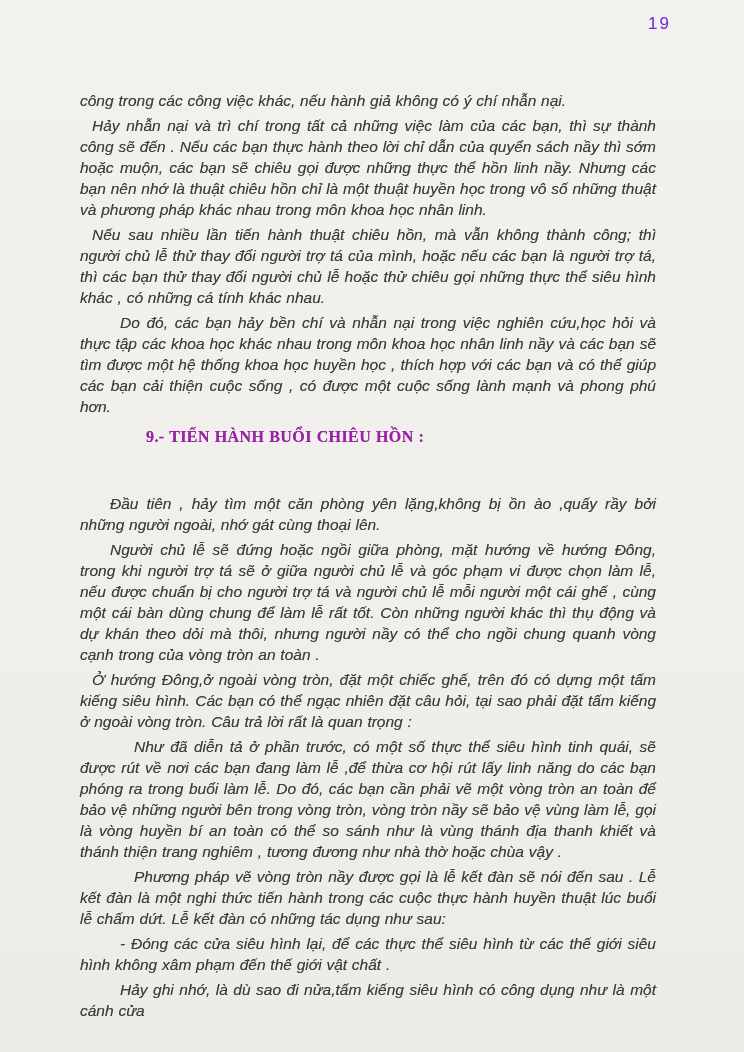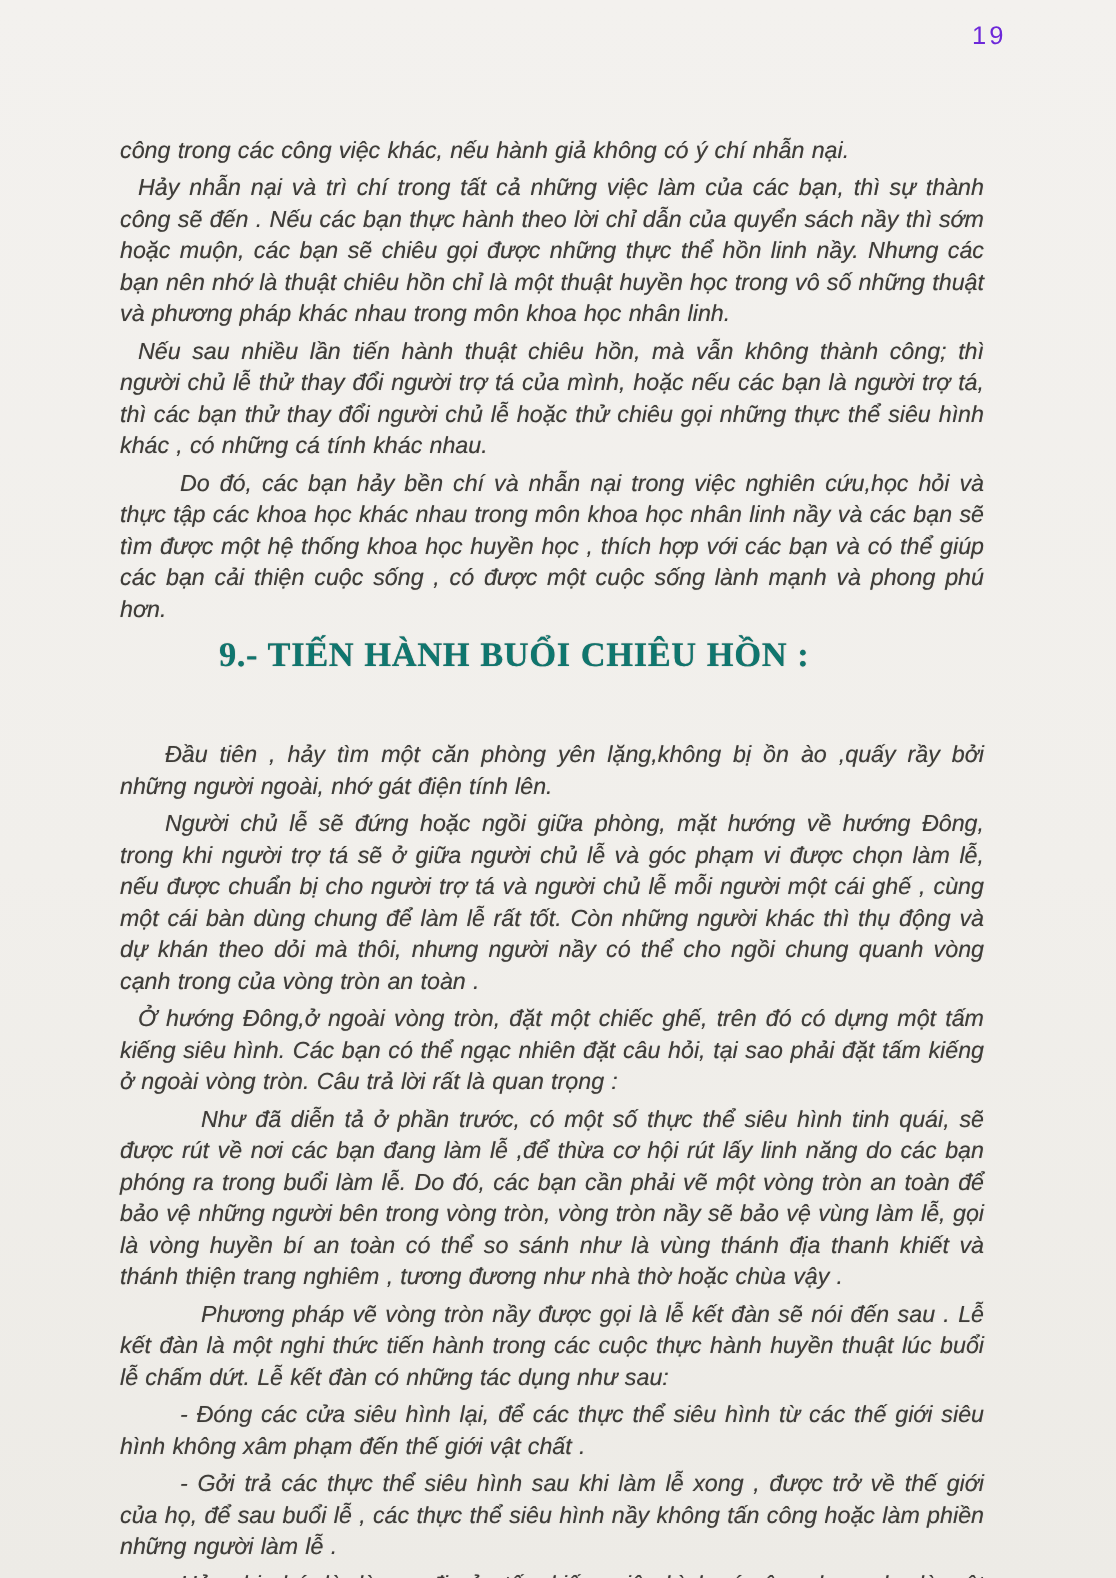--- a/index.html
+++ b/index.html
@@ -47,23 +47,23 @@
   }
   .ind-0  { text-indent: 0; }
   .ind-sm { text-indent: 12px; }
   .ind-md { text-indent: 30px; }
   .ind-lg { text-indent: 40px; }
   .ind-xl { text-indent: 54px; }
   .section-heading {
     margin: 9px 0 46px 70px;
     font-family: "Liberation Serif", "DejaVu Serif", serif;
     font-weight: 700;
-    font-size: 23px;
+    font-size: 16px;
     letter-spacing: 0.4px;
-    color: #0f766e;
+    color: #a21caf;
     text-align: left;
     text-shadow: 0 0 0.6px rgba(45,43,40,0.6);
   }
 </style>
 </head>
 <body>
 
 <div class="scan-page">
 
   <div class="page-number">19</div>
@@ -73,30 +73,29 @@
     <p class="ind-0">công trong các công việc khác, nếu hành giả không có ý chí nhẫn nại.</p>
 
     <p class="ind-sm">Hảy nhẫn nại và trì chí trong tất cả những việc làm của các bạn, thì sự thành công sẽ đến . Nếu các bạn thực hành theo lời chỉ dẫn của quyển sách nầy thì sớm hoặc muộn, các bạn sẽ chiêu gọi được những thực thể hồn linh nầy. Nhưng các bạn nên nhớ là thuật chiêu hồn chỉ là một thuật huyền học trong vô số những thuật và phương pháp khác nhau trong môn khoa học nhân linh.</p>
 
     <p class="ind-sm">Nếu sau nhiều lần tiến hành thuật chiêu hồn, mà vẫn không thành công; thì người chủ lễ thử thay đổi người trợ tá của mình, hoặc nếu các bạn là người trợ tá, thì các bạn thử thay đổi người chủ lễ hoặc thử chiêu gọi những thực thể siêu hình khác , có những cá tính khác nhau.</p>
 
     <p class="ind-lg">Do đó, các bạn hảy bền chí và nhẫn nại trong việc nghiên cứu,học hỏi và thực tập các khoa học khác nhau trong môn khoa học nhân linh nầy và các bạn sẽ tìm được một hệ thống khoa học huyền học , thích hợp với các bạn và có thể giúp các bạn cải thiện cuộc sống ,  có được một cuộc sống lành mạnh và phong phú hơn.</p>
 
     <h2 class="section-heading">9.- TIẾN HÀNH BUỔI CHIÊU HỒN :</h2>
 
-    <p class="ind-md">Đầu tiên , hảy tìm một căn phòng yên lặng,không bị ồn ào ,quấy rầy bởi những người ngoài, nhớ gát điện tính lên.</p>
+    <p class="ind-md">Đầu tiên , hảy tìm một căn phòng yên lặng,không bị ồn ào ,quấy rầy bởi những người ngoài, nhớ gát cùng thoại lên.</p>
 
     <p class="ind-md">Người chủ lễ sẽ đứng hoặc ngồi giữa phòng, mặt hướng về hướng Đông, trong khi người trợ tá sẽ ở giữa người chủ lễ và góc phạm vi được chọn làm lễ, nếu được chuẩn bị cho người trợ tá và người chủ lễ mỗi người một cái ghế , cùng một cái bàn dùng chung để làm lễ rất tốt. Còn những người khác thì thụ động và dự khán theo dỏi mà thôi, nhưng người nầy có thể cho ngồi chung quanh vòng cạnh trong của vòng tròn an toàn .</p>
 
     <p class="ind-sm">Ở hướng Đông,ở ngoài vòng tròn, đặt một chiếc ghế, trên đó có dựng một tấm kiếng siêu hình. Các bạn có thể ngạc nhiên đặt câu hỏi, tại sao phải đặt tấm kiếng ở ngoài vòng tròn. Câu trả lời rất là quan trọng :</p>
 
     <p class="ind-xl">Như đã diễn tả ở phần trước, có một số thực thể siêu hình tinh quái, sẽ được rút về nơi các bạn đang làm lễ ,để thừa cơ hội rút lấy linh năng do các bạn phóng ra trong buổi làm lễ. Do đó, các bạn cần phải vẽ một vòng tròn an toàn để bảo vệ những người bên trong vòng tròn, vòng tròn nầy sẽ bảo vệ vùng làm lễ, gọi là vòng huyền bí an toàn có thể so sánh như là vùng thánh địa thanh khiết và thánh thiện trang nghiêm , tương đương như nhà thờ hoặc chùa vậy .</p>
 
     <p class="ind-xl">Phương pháp vẽ vòng tròn nầy được  gọi là lễ kết đàn sẽ nói đến sau . Lễ kết đàn là một nghi thức tiến hành trong các cuộc thực hành huyền thuật lúc buổi lễ chấm dứt. Lễ kết đàn có những tác dụng như sau:</p>
 
     <p class="ind-lg">- Đóng các cửa siêu hình lại, để các thực thể siêu hình từ các thế giới siêu hình không xâm phạm đến thế giới vật chất .</p>
 
-    <p class="ind-lg">- Gởi trả các thực thể siêu hình sau khi làm lễ xong , được trở về thế giới của họ, để sau buổi lễ , các thực thể siêu hình nầy không tấn công hoặc làm phiền những người làm lễ .</p>
 
     <p class="ind-lg">Hảy ghi nhớ, là dù sao đi nửa,tấm kiếng siêu hình có công dụng như là một cánh cửa</p>
 
   </div>
 </div>
 
 </body></html>

